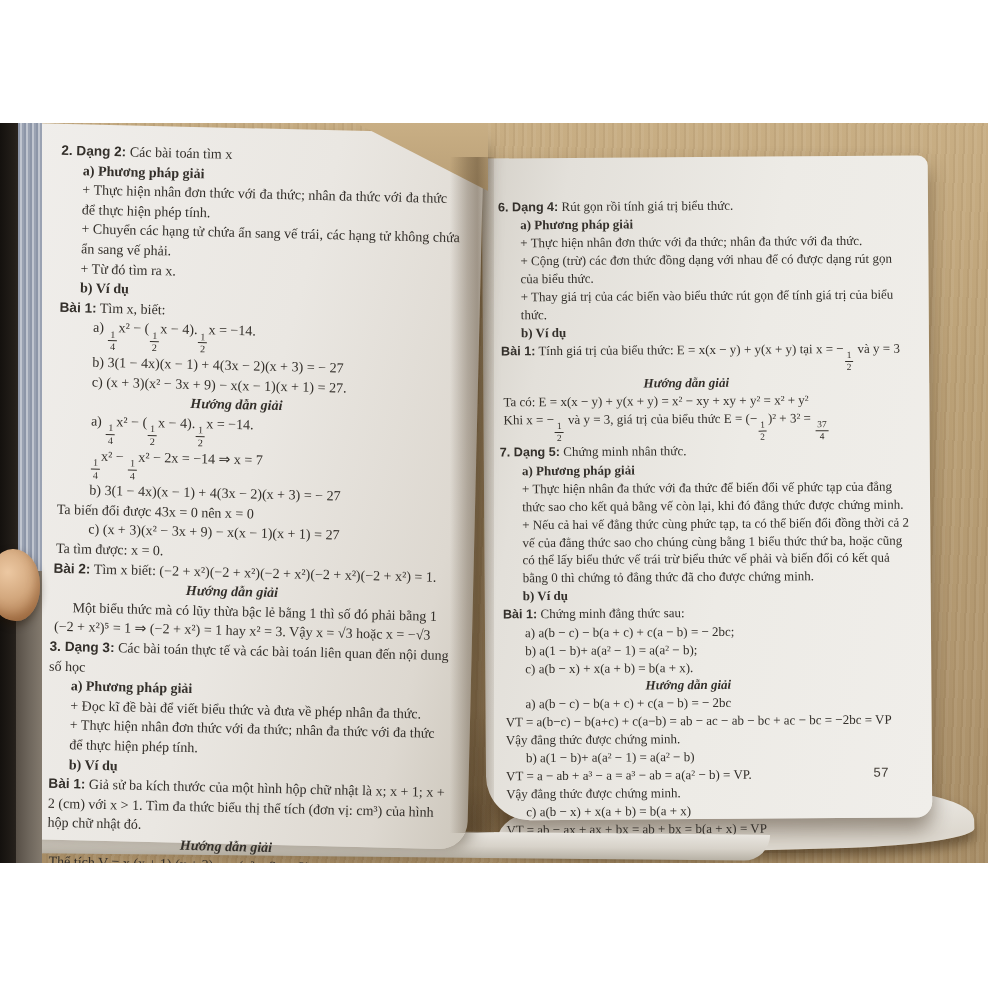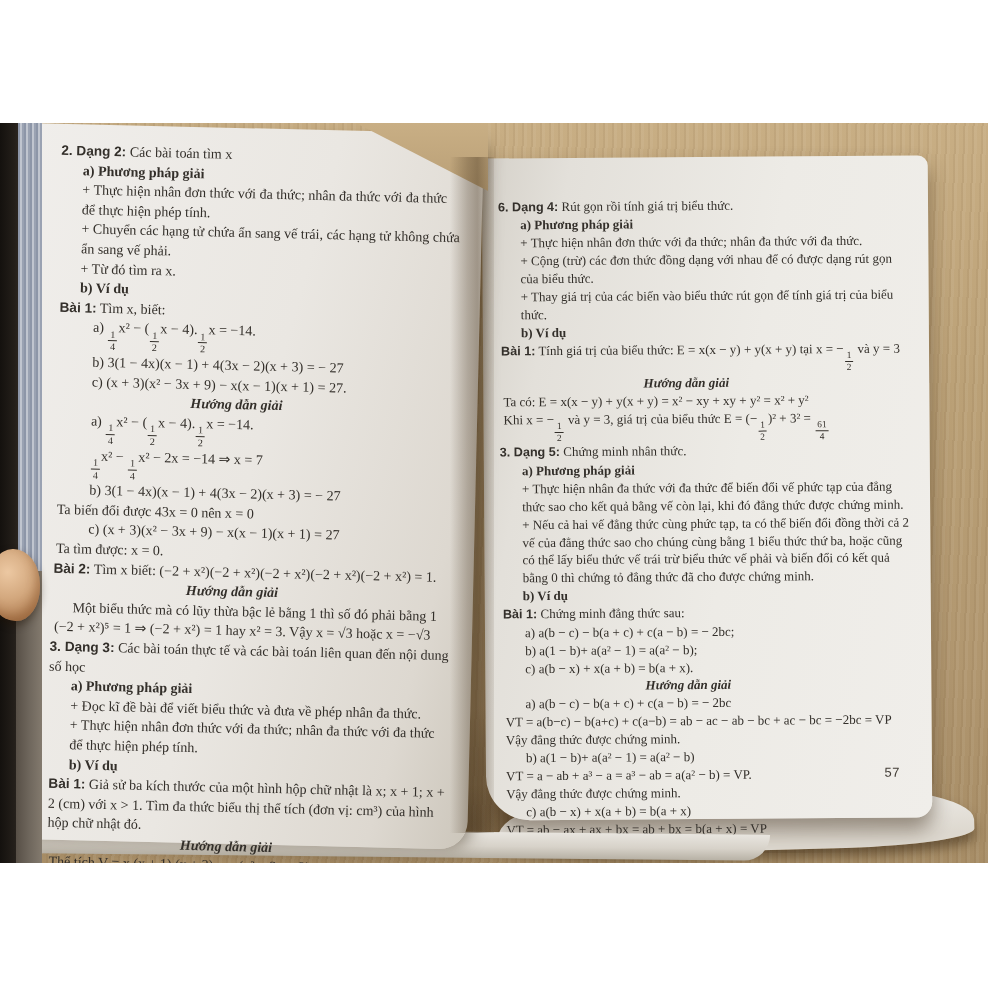--- a/index.html
+++ b/index.html
@@ -57,21 +57,21 @@
     transform:rotate(-.4deg);
     background:linear-gradient(100deg,#d5d1c9 0%,#e3e0da 16%,#edebe6 55%,#f0eeea 100%);
     border-radius:4px 10px 16px 44px;
     box-shadow:0 12px 20px rgba(50,34,14,.45);}
   .right-bulge{position:absolute;left:498px;top:664px;width:476px;height:64px;z-index:1;
     transform:rotate(-1.6deg);
     background:linear-gradient(180deg,#efede9 0%,#ddd8cf 80%);
     border-radius:46% 54% 38% 62% / 95% 85% 35% 45%;
     box-shadow:0 8px 12px rgba(45,30,12,.5);}
   .right-content{padding:40px 16px 0 16px;font-size:13px;line-height:1.38;position:relative;height:600px;}
-  .page-number{position:absolute;right:32px;bottom:14px;font-family:"Liberation Sans",sans-serif;
+  .page-number{position:absolute;right:43px;bottom:14px;font-family:"Liberation Sans",sans-serif;
     font-size:13px;color:#423d36;letter-spacing:.5px;}
   
   .ln{margin:0;}
   .pfx{font-family:"Liberation Sans",sans-serif;font-weight:700;font-style:normal;font-size:.97em;}
   .ln-h{margin-left:0;}
   .ln-sub{font-weight:700;margin-left:22px;}
   .ln-body{margin-left:22px;}
   .ln-ex{margin-left:2px;}
   .ln-math{margin-left:36px;}
   .right-content .ln-math{margin-left:24px;}
@@ -106,24 +106,24 @@
             </span> và y = 3</span></div>
         <div class="ln ln-center"><span>Hướng dẫn giải</span></div>
         <div class="ln ln-plain"><span>Ta có: E = x(x − y) + y(x + y) = x² − xy + xy + y² = x² + y²</span></div>
         <div class="ln ln-plain"><span>Khi x = −<span class="fr">
               <b>1</b>
               <u>2</u>
             </span> và y = 3, giá trị của biểu thức E = (−<span class="fr">
               <b>1</b>
               <u>2</u>
             </span>)² + 3² = <span class="fr">
-              <b>61</b>
+              <b>37</b>
               <u>4</u>
             </span></span></div>
-        <div class="ln ln-h"><b class="pfx">3. Dạng 5:</b><span> Chứng minh nhân thức.</span></div>
+        <div class="ln ln-h"><b class="pfx">7. Dạng 5:</b><span> Chứng minh nhân thức.</span></div>
         <div class="ln ln-sub"><span>a) Phương pháp giải</span></div>
         <div class="ln ln-body"><span>+ Thực hiện nhân đa thức với đa thức để biến đổi vế phức tạp của đẳng thức sao cho kết quả bằng vế còn lại, khi đó đẳng thức được chứng minh.</span></div>
         <div class="ln ln-body"><span>+ Nếu cả hai vế đẳng thức cùng phức tạp, ta có thể biến đổi đồng thời cả 2 vế của đẳng thức sao cho chúng cùng bằng 1 biểu thức thứ ba, hoặc cũng có thể lấy biểu thức vế trái trừ biểu thức vế phải và biến đổi có kết quả bằng 0 thì chứng tỏ đẳng thức đã cho được chứng minh.</span></div>
         <div class="ln ln-sub"><span>b) Ví dụ</span></div>
         <div class="ln ln-ex"><b class="pfx">Bài 1:</b><span> Chứng minh đẳng thức sau:</span></div>
         <div class="ln ln-math"><span>a) a(b − c) − b(a + c) + c(a − b) = − 2bc;</span></div>
         <div class="ln ln-math"><span>b) a(1 − b)+ a(a² − 1) = a(a² − b);</span></div>
         <div class="ln ln-math"><span>c) a(b − x) + x(a + b) = b(a + x).</span></div>
         <div class="ln ln-center"><span>Hướng dẫn giải</span></div>
         <div class="ln ln-math"><span>a) a(b − c) − b(a + c) + c(a − b) = − 2bc</span></div>

